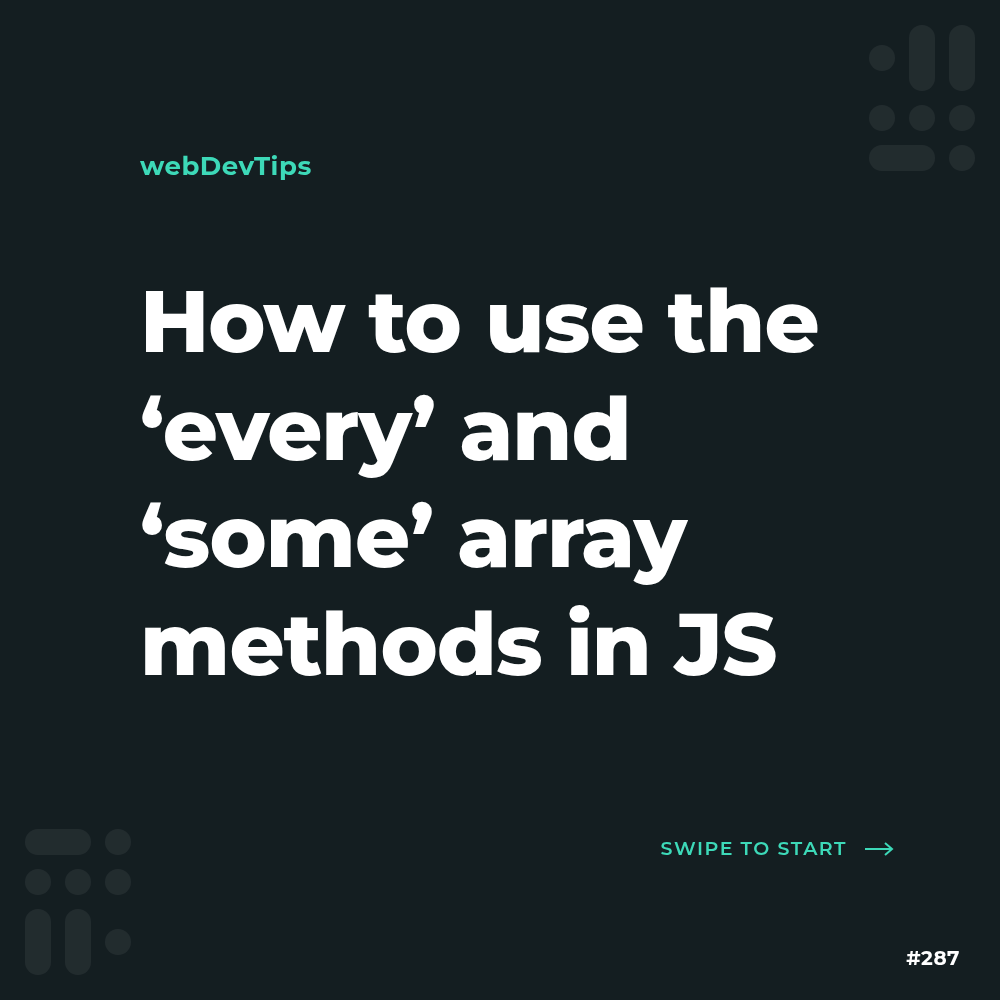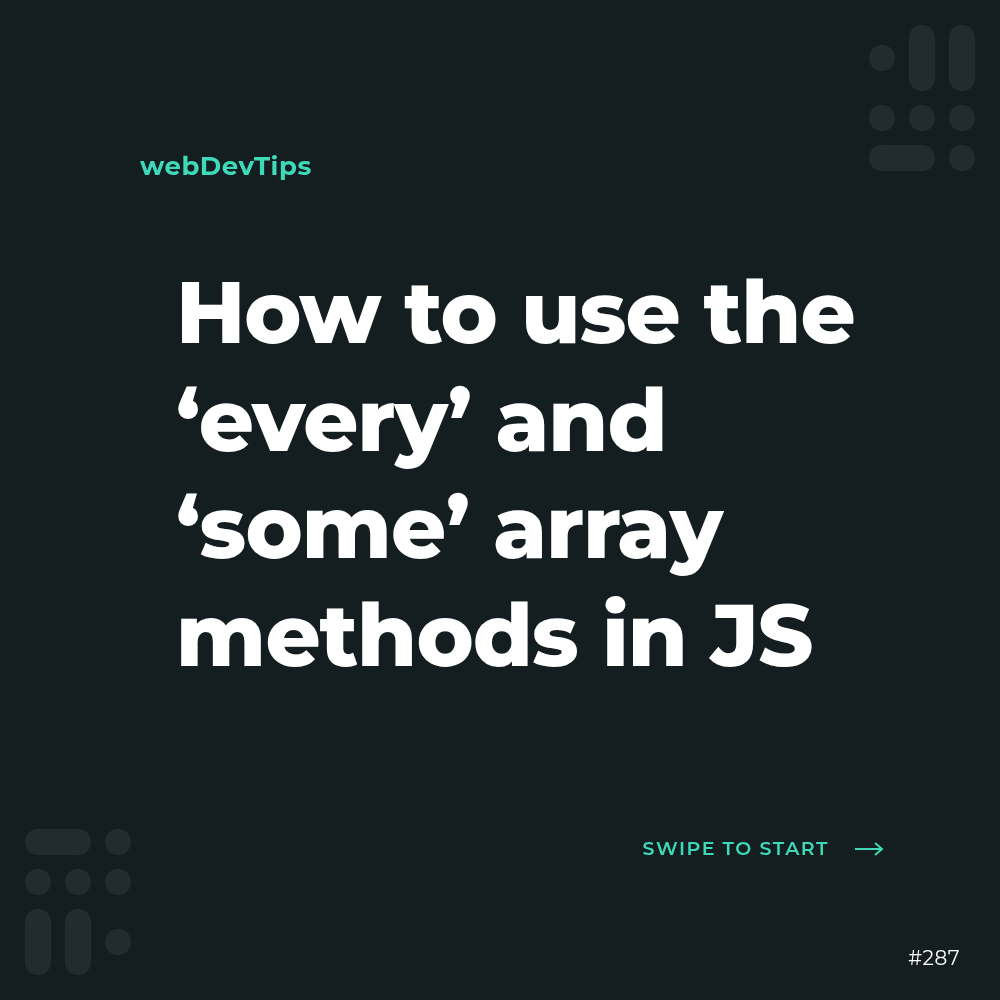--- a/index.html
+++ b/index.html
@@ -22,56 +22,55 @@
       top: 150px;
       left: 140px;
       color: #3dd9b8;
       font-size: 26px;
       font-weight: 700;
       letter-spacing: 0.5px;
     }
     
     .title {
       position: absolute;
-      top: 259px;
+      top: 268px;
       left: 140px;
       right: 80px;
       color: #ffffff;
       font-size: 86px;
       font-weight: 800;
       line-height: 1.25;
       letter-spacing: -1px;
-      margin-left: 36px;
     }
     
     .swipe-cta {
       position: absolute;
       bottom: 140px;
-      right: 115px;
+      right: 105px;
       display: flex;
       align-items: center;
-      gap: 26px;
+      gap: 18px;
       color: #3dd9b8;
       font-size: 19px;
       font-weight: 600;
       letter-spacing: 1.5px;
     }
     
     .swipe-arrow {
       display: inline-flex;
       align-items: center;
     }
     
     .page-number {
       position: absolute;
       bottom: 30px;
       right: 40px;
       color: #ffffff;
       font-size: 20px;
-      font-weight: 400;
+      font-weight: 700;
       letter-spacing: 0.5px;
     }
     
     
     .deco-top-right {
       position: absolute;
       top: 25px;
       right: 25px;
       opacity: 0.06;
     }

